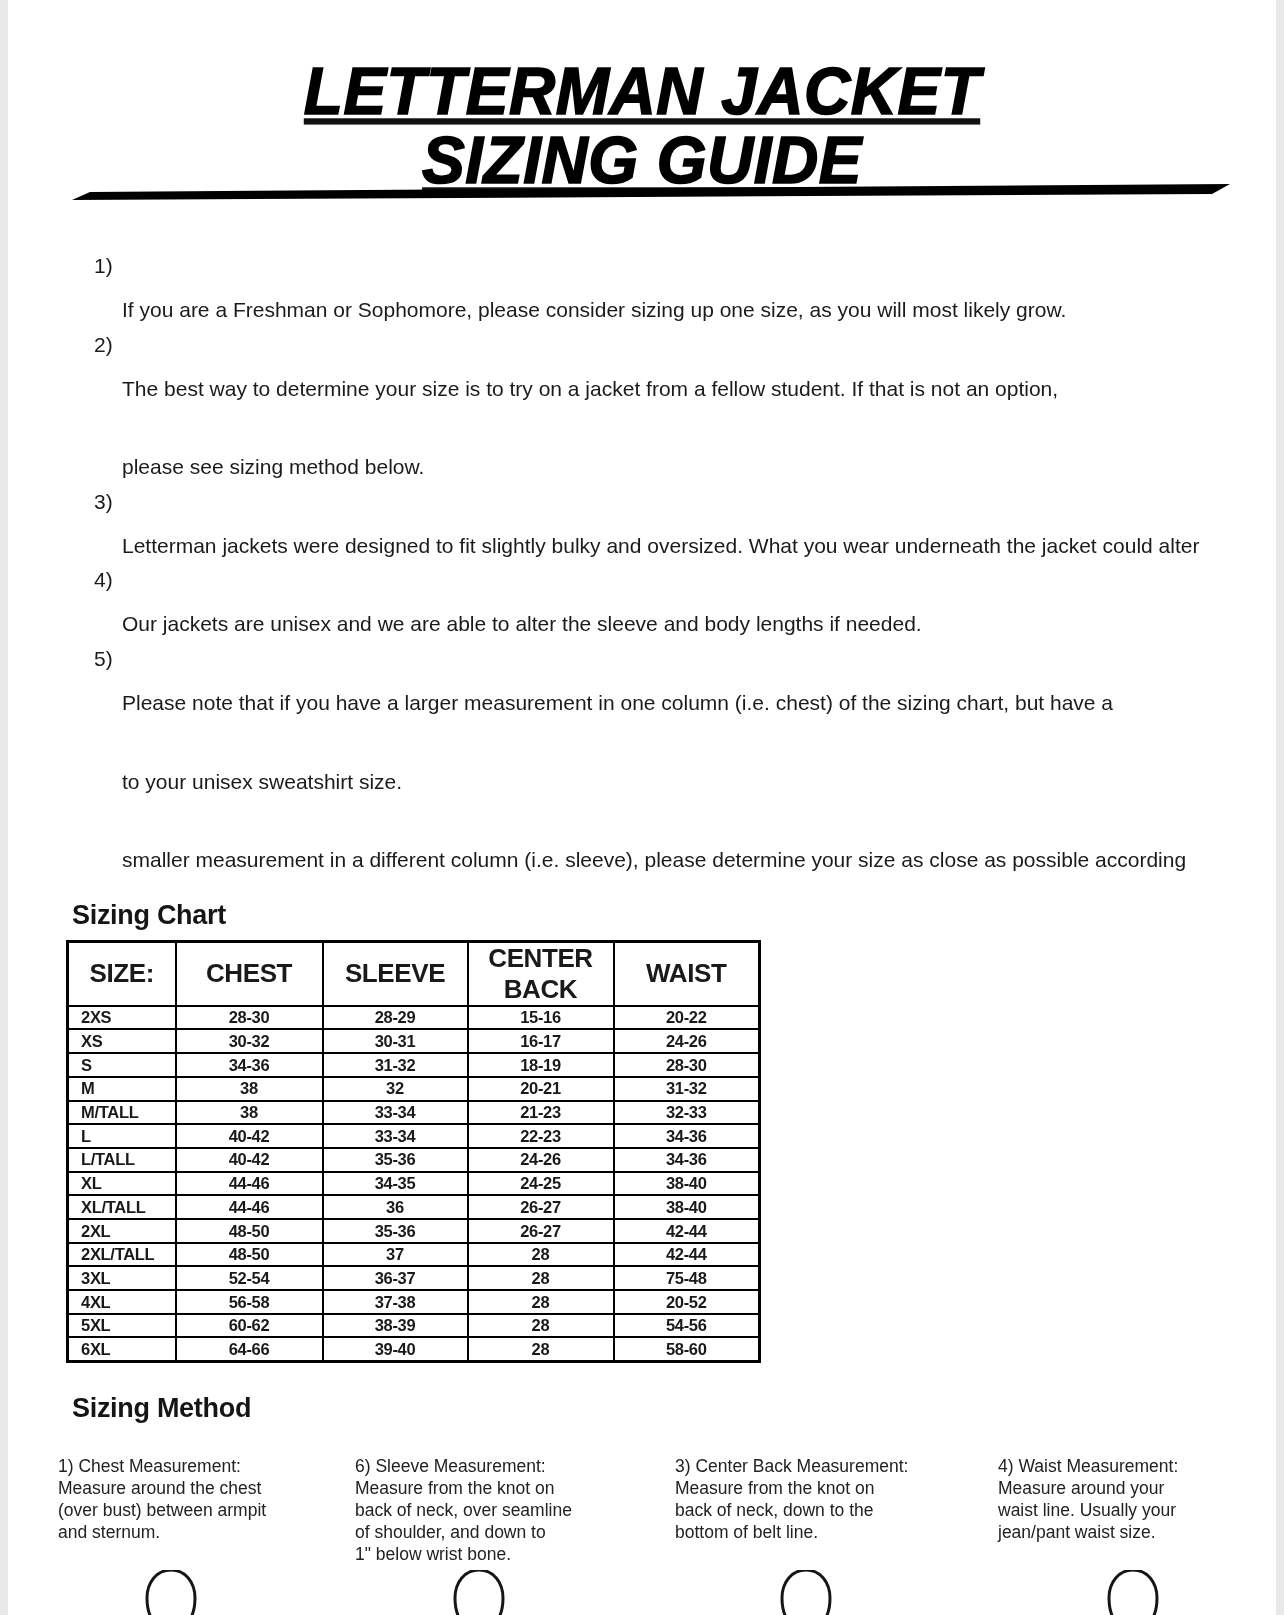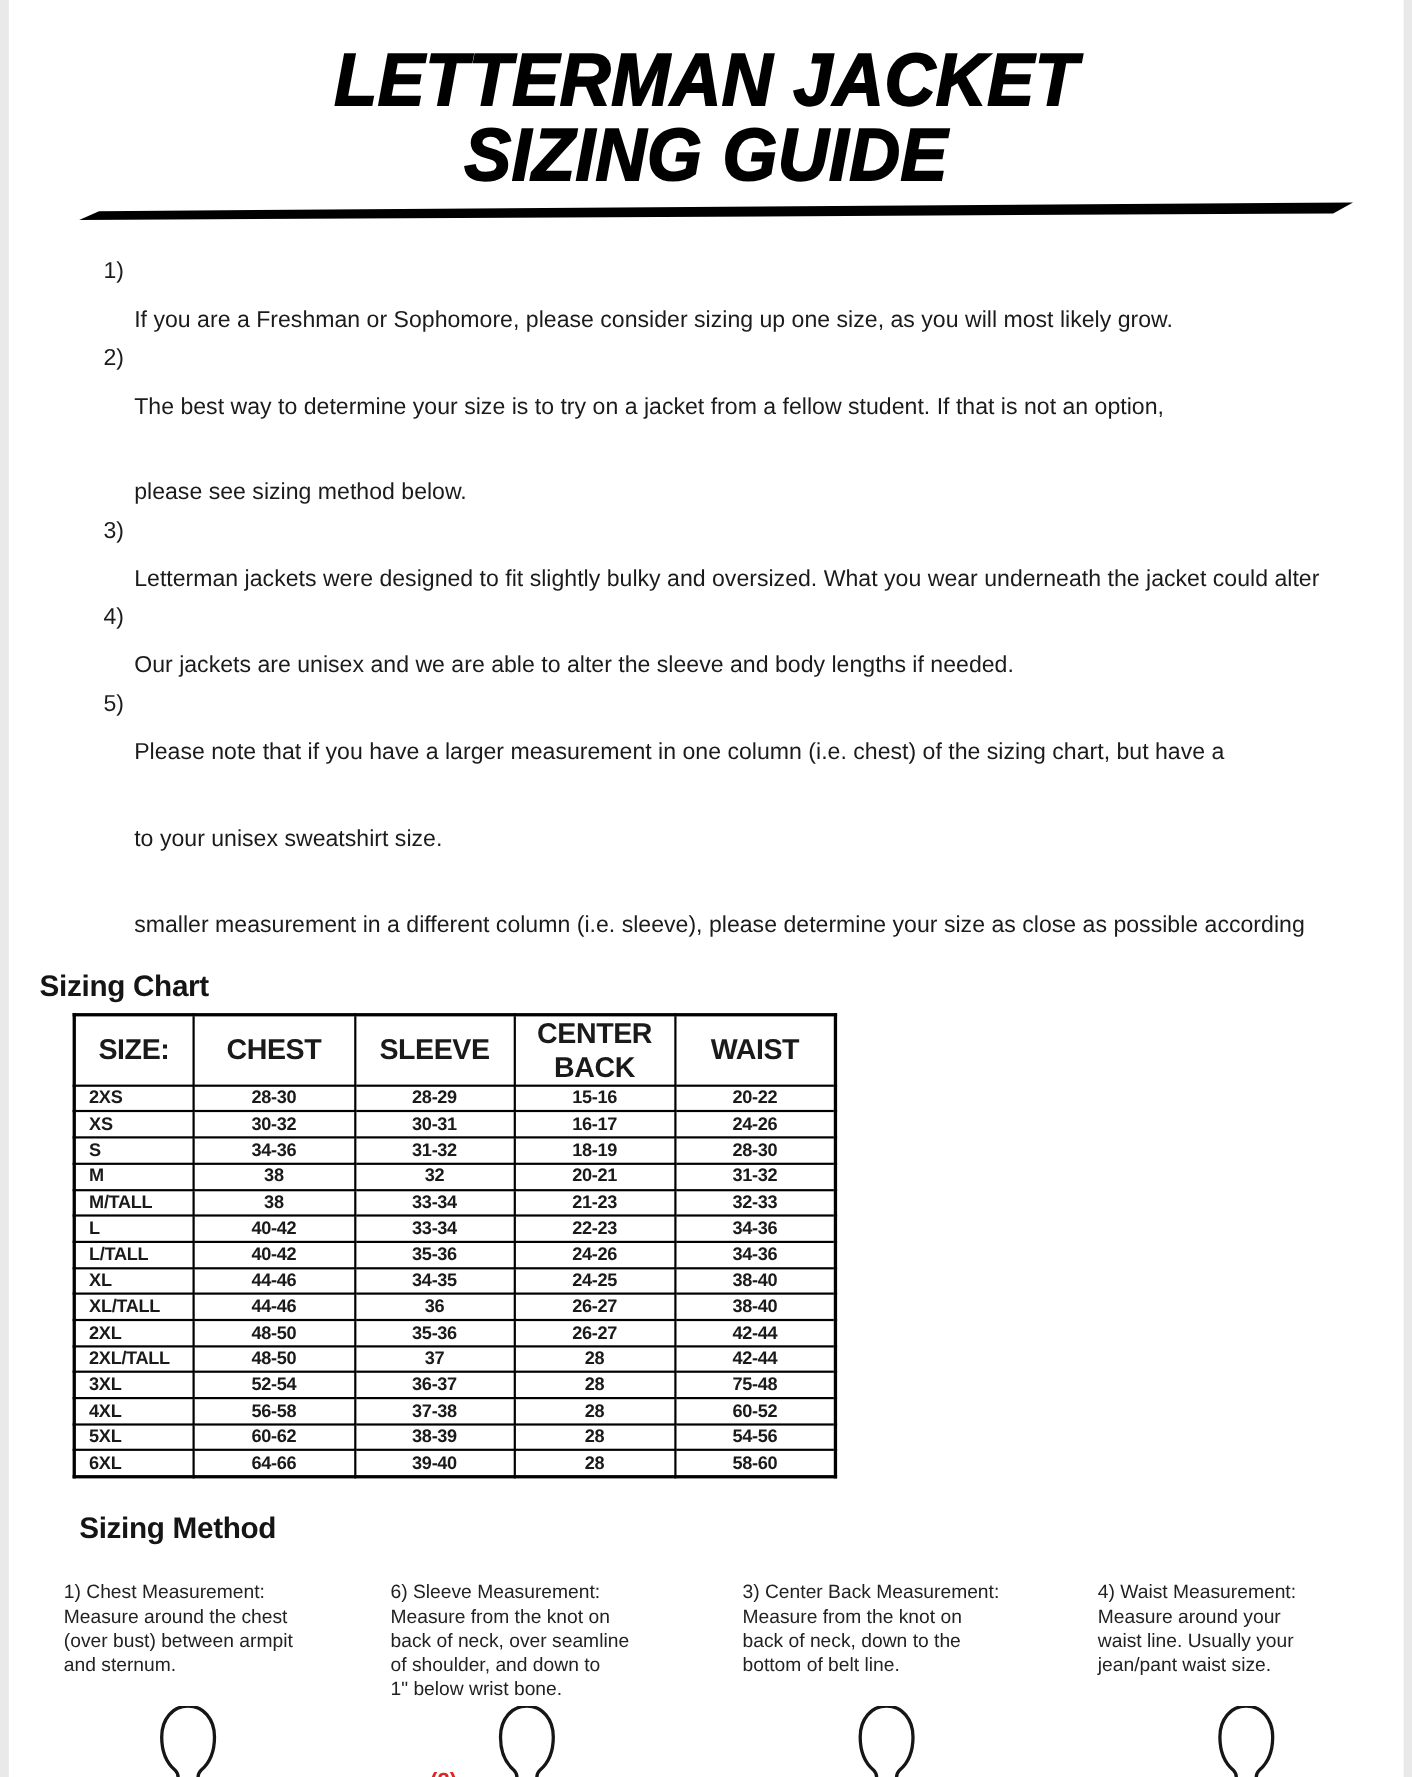--- a/index.html
+++ b/index.html
@@ -1,34 +1,34 @@
 <!DOCTYPE html>
 <html><head>
 <meta charset="utf-8">
 <style>
   html,body{margin:0;padding:0;}
   body{background:#e9e9e9;font-family:"Liberation Sans",sans-serif;color:#111;}
   .page{position:relative;margin:0 8px;background:#fff;width:1268px;min-height:1615px;overflow:hidden;}
 
   
-  .title-block{position:relative;height:202px;padding-top:17px;box-sizing:content-box;}
+  .title-block{position:relative;height:202px;padding-top:36px;box-sizing:content-box;text-decoration:underline;}
   .title{ text-align:center; }
   .title-line{display:block;font-style:italic;font-weight:700;font-size:64px;line-height:69px;
     letter-spacing:0.5px;-webkit-text-stroke:1.6px #000;transform:scaleY(1.05);color:#000;}
   .divider-svg{position:absolute;left:44px;top:156px;}
 
   
   .notes{margin:11px 0 0 86px;font-size:21px;line-height:34.6px;color:#1b1b1b;}
   .note{display:flex;}
   .note-num{flex:none;width:28px;}
   .note-lines div{white-space:nowrap;margin-top:44px;}
 
   
   .sec-h{font-size:27px;line-height:30px;font-weight:700;color:#151515;letter-spacing:-0.3px;}
-  .chart-h{margin:22px 0 8px 28px;}
+  .chart-h{margin:22px 0 8px 64px;}
   .method-h{margin:30px 0 0 64px;}
 
   
   table.sizes{border-collapse:collapse;margin:10px 0 0 58px;table-layout:fixed;width:692px;
     font-weight:700;color:#1a1a1a;}
   table.sizes th, table.sizes td{border:2px solid #000;padding:0;}
   table.sizes th{height:26px;font-size:26px;letter-spacing:-0.4px;text-align:center;}
   table.sizes td{height:21.7px;font-size:16.5px;letter-spacing:-0.3px;text-align:center;line-height:1;}
   table.sizes td.size-cell{text-align:left;padding-left:12px;}
   table.sizes{border:3px solid #000;}
@@ -195,21 +195,21 @@
           <td>52-54</td>
           <td>36-37</td>
           <td>28</td>
           <td>75-48</td>
         </tr>
         <tr>
           <td class="size-cell">4XL</td>
           <td>56-58</td>
           <td>37-38</td>
           <td>28</td>
-          <td>60-52</td>
+          <td>20-52</td>
         </tr>
         <tr>
           <td class="size-cell">5XL</td>
           <td>60-62</td>
           <td>38-39</td>
           <td>28</td>
           <td>54-56</td>
         </tr>
         <tr>
           <td class="size-cell">6XL</td>

